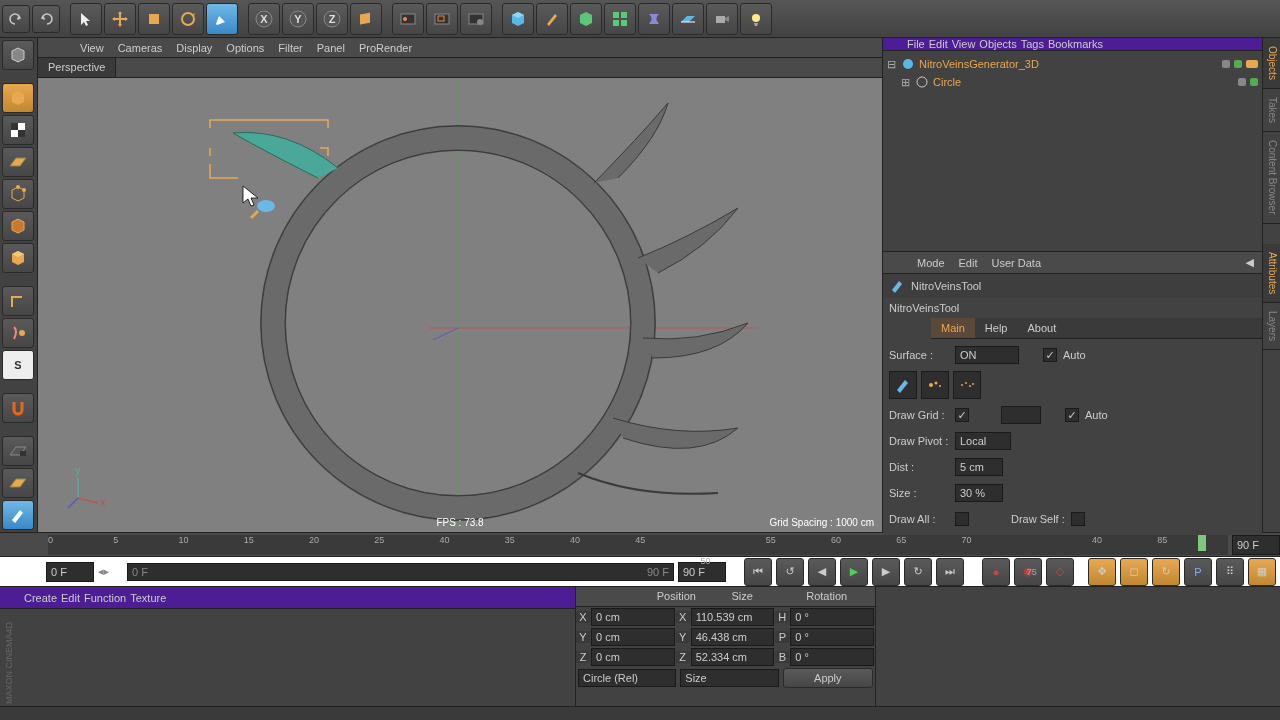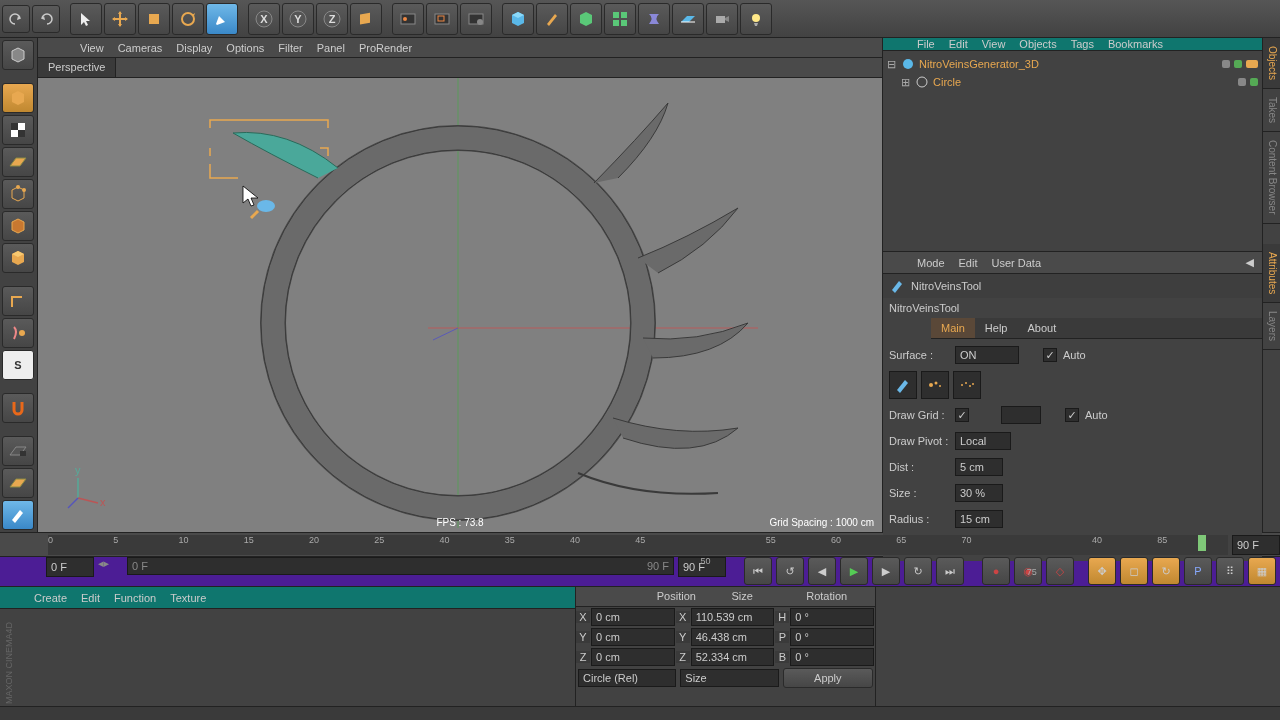--- a/index.html
+++ b/index.html
@@ -15,21 +15,21 @@
 .left-toolbar .tool-btn { width: 32px; height: 32px; }
 .viewport-area { flex: 1; display: flex; flex-direction: column; background: #3a3a3a; }
 .view-menu { height: 20px; background: #4a4a4a; display: flex; align-items: center; padding: 0 8px; gap: 14px; border-bottom: 1px solid #222; }
 .view-menu span { cursor: pointer; }
 .view-tabs { height: 20px; background: #4a4a4a; display: flex; border-bottom: 1px solid #222; }
 .view-tab { padding: 3px 10px; background: #3a3a3a; border-right: 1px solid #222; }
 .viewport { flex: 1; background: #808080; position: relative; overflow: hidden; }
 .viewport-status { position: absolute; bottom: 4px; font-size: 10px; color: #ffffff; }
 .right-panels { width: 398px; display: flex; }
 .right-main { flex: 1; display: flex; flex-direction: column; background: #424242; border-left: 1px solid #222; }
-.panel-menu { height: 22px; background: #0f766e; display: flex; align-items: center; padding: 0 8px; gap: 14px; border-bottom: 1px solid #222; }
+.panel-menu { height: 22px; background: #4c1d95; display: flex; align-items: center; padding: 0 8px; gap: 4px; border-bottom: 1px solid #222; }
 .obj-tree { flex: 0 0 200px; background: #424242; padding: 4px; overflow: auto; }
 .tree-row { display: flex; align-items: center; height: 18px; gap: 4px; }
 .tree-row .expand { width: 10px; color: #aaa; cursor: pointer; }
 .tree-row .icon { width: 14px; height: 14px; display: inline-block; }
 .tree-row .name { cursor: pointer; }
 .tree-row .name.sel { color: #e8a850; }
 .tree-dots { margin-left: auto; display: flex; gap: 4px; }
 .dot { width: 8px; height: 8px; border-radius: 2px; }
 .attr-panel { flex: 1; background: #424242; border-top: 1px solid #222; display: flex; flex-direction: column; }
 .attr-header { height: 22px; background: #4a4a4a; display: flex; align-items: center; padding: 0 8px; gap: 14px; border-bottom: 1px solid #222; }
@@ -47,21 +47,21 @@
 .icon-row { display: flex; gap: 4px; }
 .icon-box { width: 28px; height: 28px; background: #2e2e2e; border: 1px solid #1a1a1a; display: flex; align-items: center; justify-content: center; }
 .right-tabs { width: 18px; background: #424242; border-left: 1px solid #222; display: flex; flex-direction: column; }
 .vtab { writing-mode: vertical-rl; text-orientation: mixed; padding: 8px 2px; font-size: 10px; color: #888; border-bottom: 1px solid #222; cursor: pointer; }
 .vtab.active { color: #e8a850; background: #3a3a3a; }
 .timeline-area { height: 24px; background: #4a4a4a; display: flex; align-items: center; border-top: 1px solid #222; }
 .timeline-ruler { flex: 1; height: 20px; background: #3a3a3a; position: relative; margin: 0 4px 0 48px; }
 .ruler-tick { position: absolute; top: 0; font-size: 9px; color: #aaa; }
 .ruler-marker { position: absolute; top: 0; width: 8px; height: 16px; background: #7fc878; }
 .timeline-end { width: 60px; padding: 0 4px; }
-.transport-area { height: 30px; background: #4c1d95; display: flex; align-items: flex-start; gap: 4px; padding: 0 4px; border-top: 1px solid #222; }
+.transport-area { height: 30px; background: #ffffff; display: flex; align-items: center; gap: 4px; padding: 0 4px; border-top: 1px solid #222; }
 .frame-input { width: 48px; height: 20px; background: #2e2e2e; border: 1px solid #1a1a1a; padding: 0 4px; display: flex; align-items: center; }
 .bottom-panels { height: 120px; display: flex; border-top: 1px solid #222; }
 .mat-panel { flex: 0 0 576px; background: #424242; border-right: 1px solid #222; }
 .coord-panel { flex: 0 0 300px; background: #424242; border-right: 1px solid #222; display: flex; flex-direction: column; }
 .coord-header { display: flex; height: 20px; background: #4a4a4a; border-bottom: 1px solid #222; }
 .coord-header span { flex: 1; padding: 3px 6px; }
 .coord-row { display: flex; height: 20px; align-items: center; }
 .coord-cell { width: 14px; text-align: center; background: #3a3a3a; }
 .coord-val { flex: 1; height: 18px; background: #2e2e2e; border: 1px solid #1a1a1a; padding: 0 4px; display: flex; align-items: center; margin: 1px; }
 .coord-footer { display: flex; height: 22px; align-items: center; padding: 2px; gap: 4px; }
@@ -457,24 +457,20 @@
           </div>
           <div class="attr-row">
             <span class="attr-label">Dist :</span>
             <div class="attr-input">5 cm</div>
           </div>
           <div class="attr-row">
             <span class="attr-label">Size :</span>
             <div class="attr-input">30 %</div>
           </div>
           <div class="attr-row">
-            <span class="attr-label">Radius :</span>
-            <div class="attr-input">15 cm</div>
-          </div>
-          <div class="attr-row">
             <span class="attr-label">Draw All :</span>
             <div class="attr-check"></div>
             <span style="width:30px"></span>
             <span>Draw Self :</span>
             <div class="attr-check"></div>
           </div>
         </div>
       </div>
     </div>
     <div class="right-tabs">

